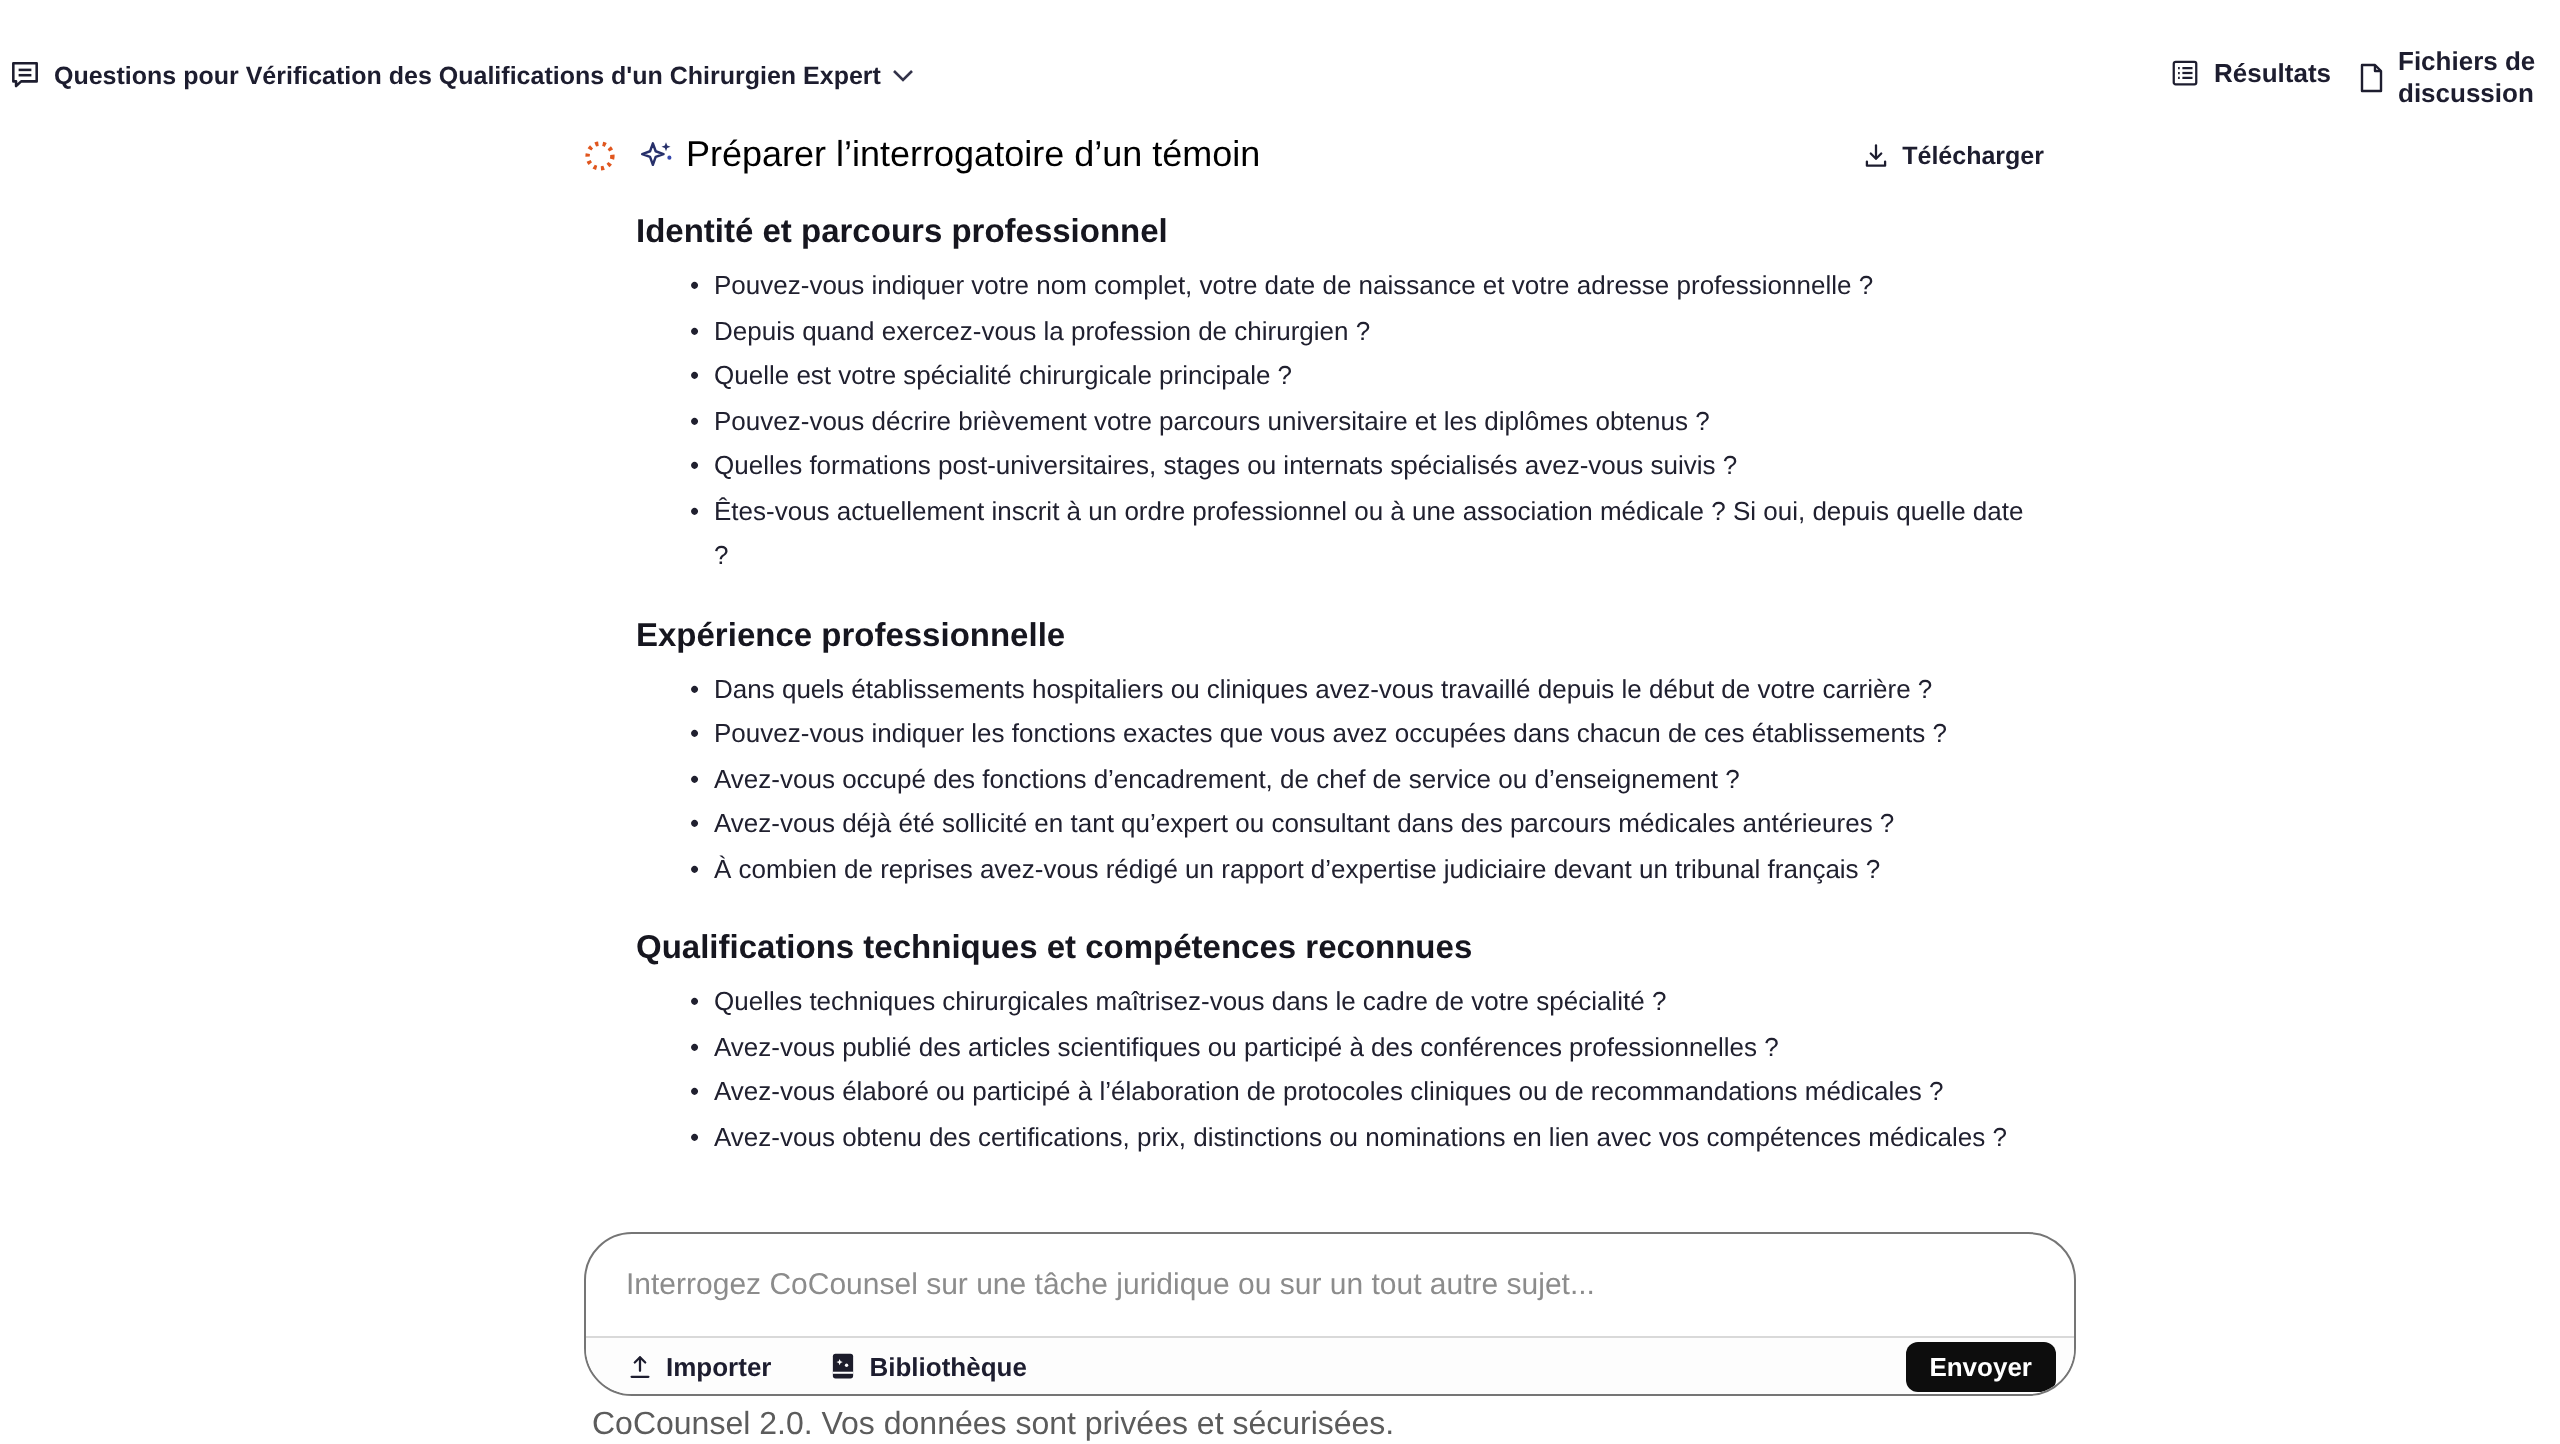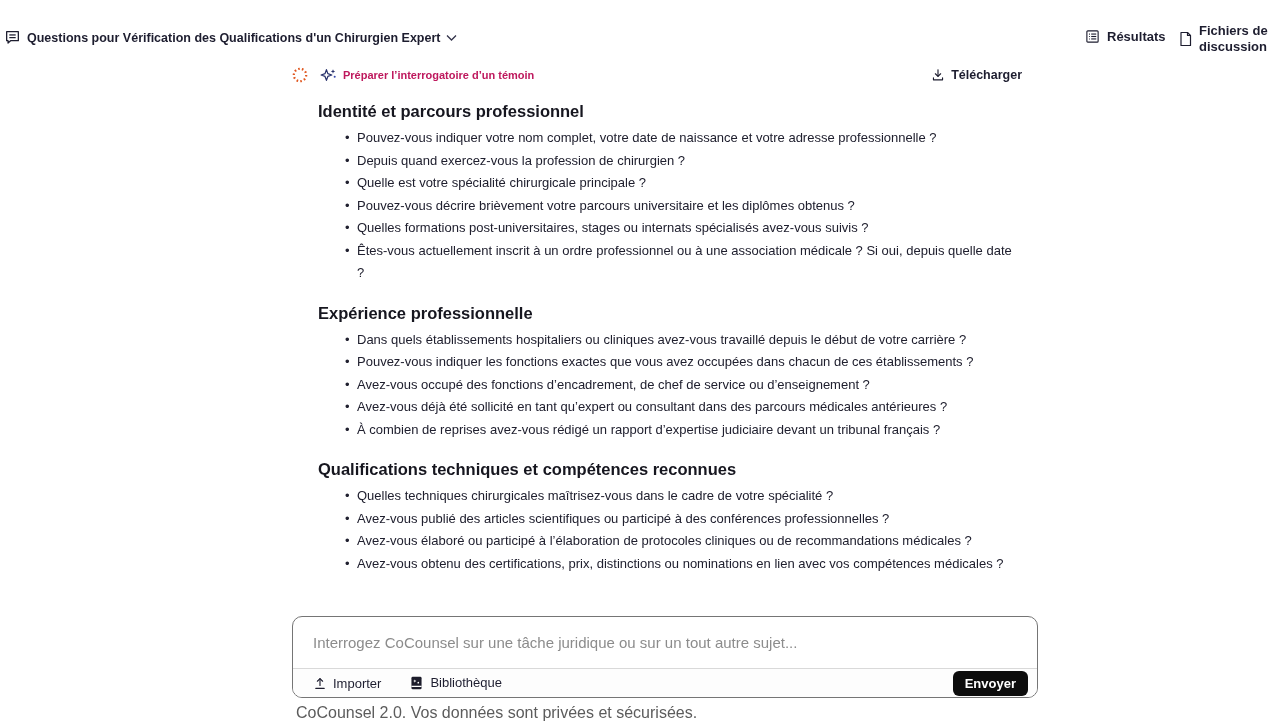--- a/index.html
+++ b/index.html
@@ -35,21 +35,21 @@
     line-height: 15.5px; cursor: pointer;
   }
   .files-btn .lbl { width: 80px; }
 
   
   .doc { position: absolute; left: 292px; top: 50px; width: 746px; }
   .doc-header { display: flex; align-items: center; padding-right: 16px; }
   .spinner { margin-right: 12px; flex: 0 0 auto; }
   .skill {
     display: flex; align-items: center; gap: 6px;
-    font-size: 11px; font-weight: 700; color: #be185d;
+    font-size: 18px; font-weight: 400; color: #000000;
   }
   .download-btn {
     margin-left: auto; display: flex; align-items: flex-start; gap: 6px;
     font-size: 12.5px; font-weight: 700; color: #1d1d2f; cursor: pointer;
   }
 
   .doc-body { margin: 10px 16px 0 26px; }
   .sec-heading {
     font-size: 16.5px; font-weight: 700; color: #16161f;
     margin: 18px 0 6px 0; line-height: 20px;
@@ -61,38 +61,38 @@
   }
   ul.bullets li::before {
     content: "\2022";
     position: absolute; left: 27px; top: 0;
     font-size: 13px; color: #20202f;
   }
 
   
   .composer {
     position: absolute; left: 292px; top: 599px; width: 746px;
-    background: #fff; border: 1px solid #757575; border-radius: 10px;
+    background: #fff; border: 1px solid #757575; border-radius: 24px;
     overflow: hidden;
   }
   .composer-input-row { height: 51px; display: flex; align-items: center; padding: 0 18px; }
   .composer-input {
     width: 100%; border: none; outline: none;
     font-family: "Liberation Sans", sans-serif;
     font-size: 15px; color: #1f1f30; background: transparent;
   }
   .composer-input::placeholder { color: #8c8c8c; opacity: 1; }
   .composer-toolbar {
     height: 29px; display: flex; align-items: center;
     padding: 0 9px 0 20px; gap: 28px;
     border-top: 1px solid #d9d9d9; background: #fdfdfd;
   }
   .tool-item {
-    display: flex; align-items: flex-start; gap: 6px;
-    font-size: 13px; font-weight: 400; color: #1d1d2f; cursor: pointer;
+    display: flex; align-items: flex-end; gap: 6px;
+    font-size: 13px; font-weight: 700; color: #1d1d2f; cursor: pointer;
   }
   .send-btn {
     margin-left: auto;
     background: #0d0d0d; color: #ffffff;
     font-family: "Liberation Sans", sans-serif;
     font-size: 13px; font-weight: 700;
     border: none; border-radius: 6px;
     padding: 5px 12px; cursor: pointer;
   }
   .composer-footer {

